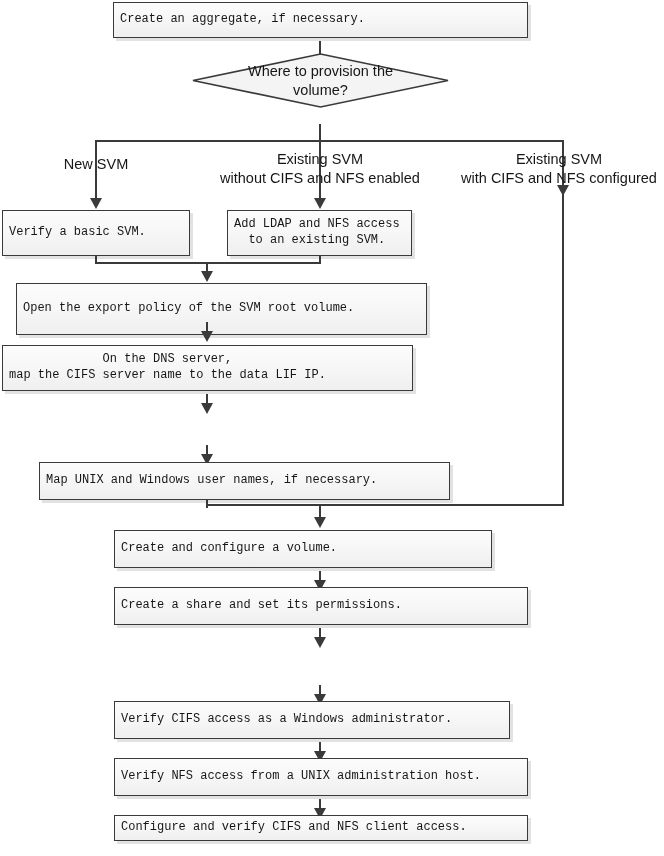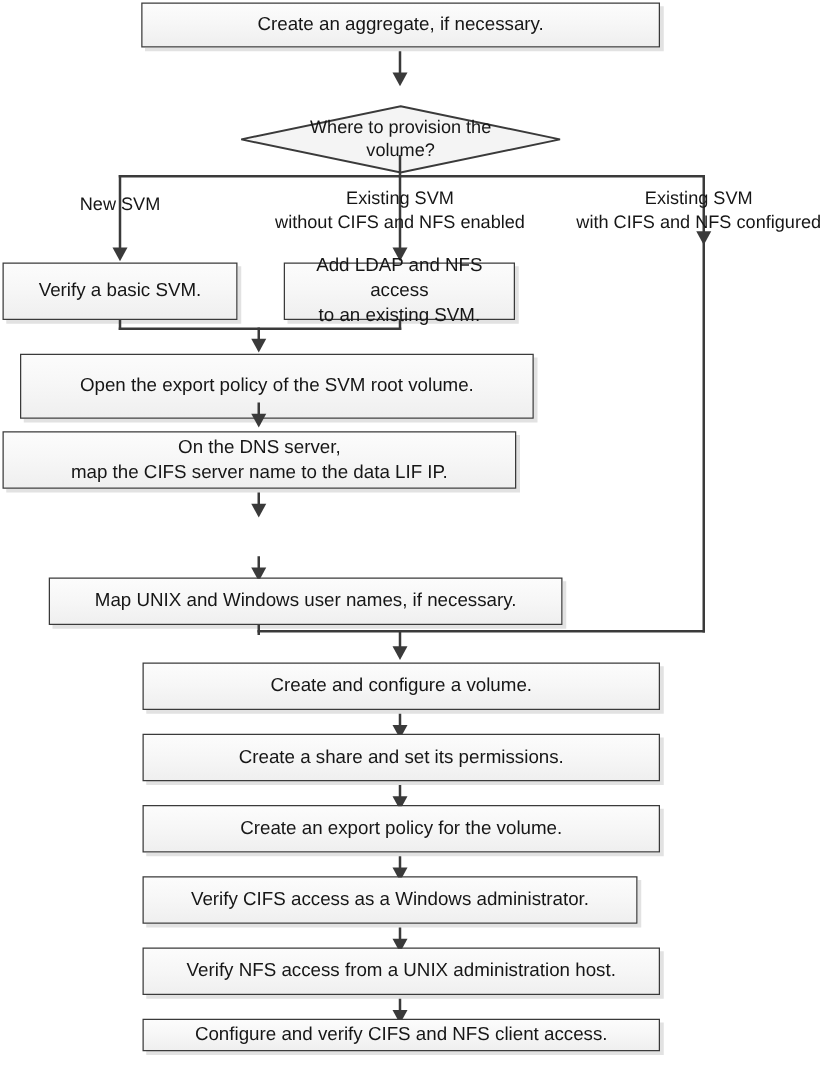--- a/index.html
+++ b/index.html
@@ -22,27 +22,27 @@
 
   
   .node {
     position: absolute;
     box-sizing: border-box;
     border: 1.6px solid #3a3a3a;
     background: linear-gradient(to bottom, #fcfcfc 0%, #f7f7f7 45%, #efefef 100%);
     box-shadow: 3px 3px 0 0 #e2e2e2;
     display: flex;
     align-items: center;
-    justify-content: center;
     text-align: center;
-    font-size: 15px;
+    font-size: 12px;
     line-height: 1.32;
     color: #161616;
     padding: 0 6px;
     white-space: pre-line;
+    font-family: Liberation Mono, monospace;
   }
 
   
   .diamond-wrap {
     position: absolute;
   }
   .diamond-wrap svg {
     position: absolute;
     top: 0;
     left: 0;
@@ -99,21 +99,21 @@
 
 <div id="flow">
 
   <div class="node" style="left:113px; top:2px; width:415px; height:36px;">
     <span>Create an aggregate, if necessary.</span>
   </div>
 
   <div class="vline" style="left:319px; top:41px; height:22px;"></div>
   <div class="arrow" style="left:313.5px; top:58px;"></div>
 
-  <div class="diamond-wrap" style="left:190px; top:83px; width:261px; height:57px;">
+  <div class="diamond-wrap" style="left:190px; top:52px; width:261px; height:57px;">
     <svg width="261" height="57" viewBox="0 0 261 57">
       <polygon points="130.5,2 258,28.5 130.5,55 3,28.5" fill="#f4f4f4" stroke="#3a3a3a" stroke-width="1.6"></polygon>
       <polygon points="133,5 261,31.5 133,58 5,31.5" fill="none" stroke="#e6e6e6" stroke-width="0"></polygon>
     </svg>
     <div class="diamond-label">Where to provision the
 volume?</div>
   </div>
 
   <div class="vline" style="left:319px; top:124px; height:18px;"></div>
 
@@ -170,37 +170,34 @@
 
   <div class="node" style="left:2px; top:462px; width:411px; height:38px;margin-left:37px;">
     <span>Map UNIX and Windows user names, if necessary.</span>
   </div>
 
   <div class="vline" style="left:206px; top:500px; height:8px;"></div>
   <div class="hline" style="left:206px; top:504px; width:358px;"></div>
   <div class="vline" style="left:319px; top:504px; height:16px;"></div>
   <div class="arrow" style="left:313.5px; top:517px;"></div>
 
-  <div class="node" style="left:114px; top:530px; width:414px; height:38px;">
+  <div class="node" style="left:114px; top:530px; width:378px; height:38px;">
     <span>Create and configure a volume.</span>
   </div>
 
   <div class="vline" style="left:319px; top:571px; height:12px;"></div>
   <div class="arrow" style="left:313.5px; top:580px;"></div>
 
   <div class="node" style="left:114px; top:587px; width:414px; height:38px;">
     <span>Create a share and set its permissions.</span>
   </div>
 
   <div class="vline" style="left:319px; top:628px; height:12px;"></div>
   <div class="arrow" style="left:313.5px; top:637px;"></div>
 
-  <div class="node" style="left:114px; top:644px; width:414px; height:38px;">
-    <span>Create an export policy for the volume.</span>
-  </div>
 
   <div class="vline" style="left:319px; top:685px; height:12px;"></div>
   <div class="arrow" style="left:313.5px; top:694px;"></div>
 
   <div class="node" style="left:114px; top:701px; width:396px; height:38px;">
     <span>Verify CIFS access as a Windows administrator.</span>
   </div>
 
   <div class="vline" style="left:319px; top:742px; height:12px;"></div>
   <div class="arrow" style="left:313.5px; top:751px;"></div>

